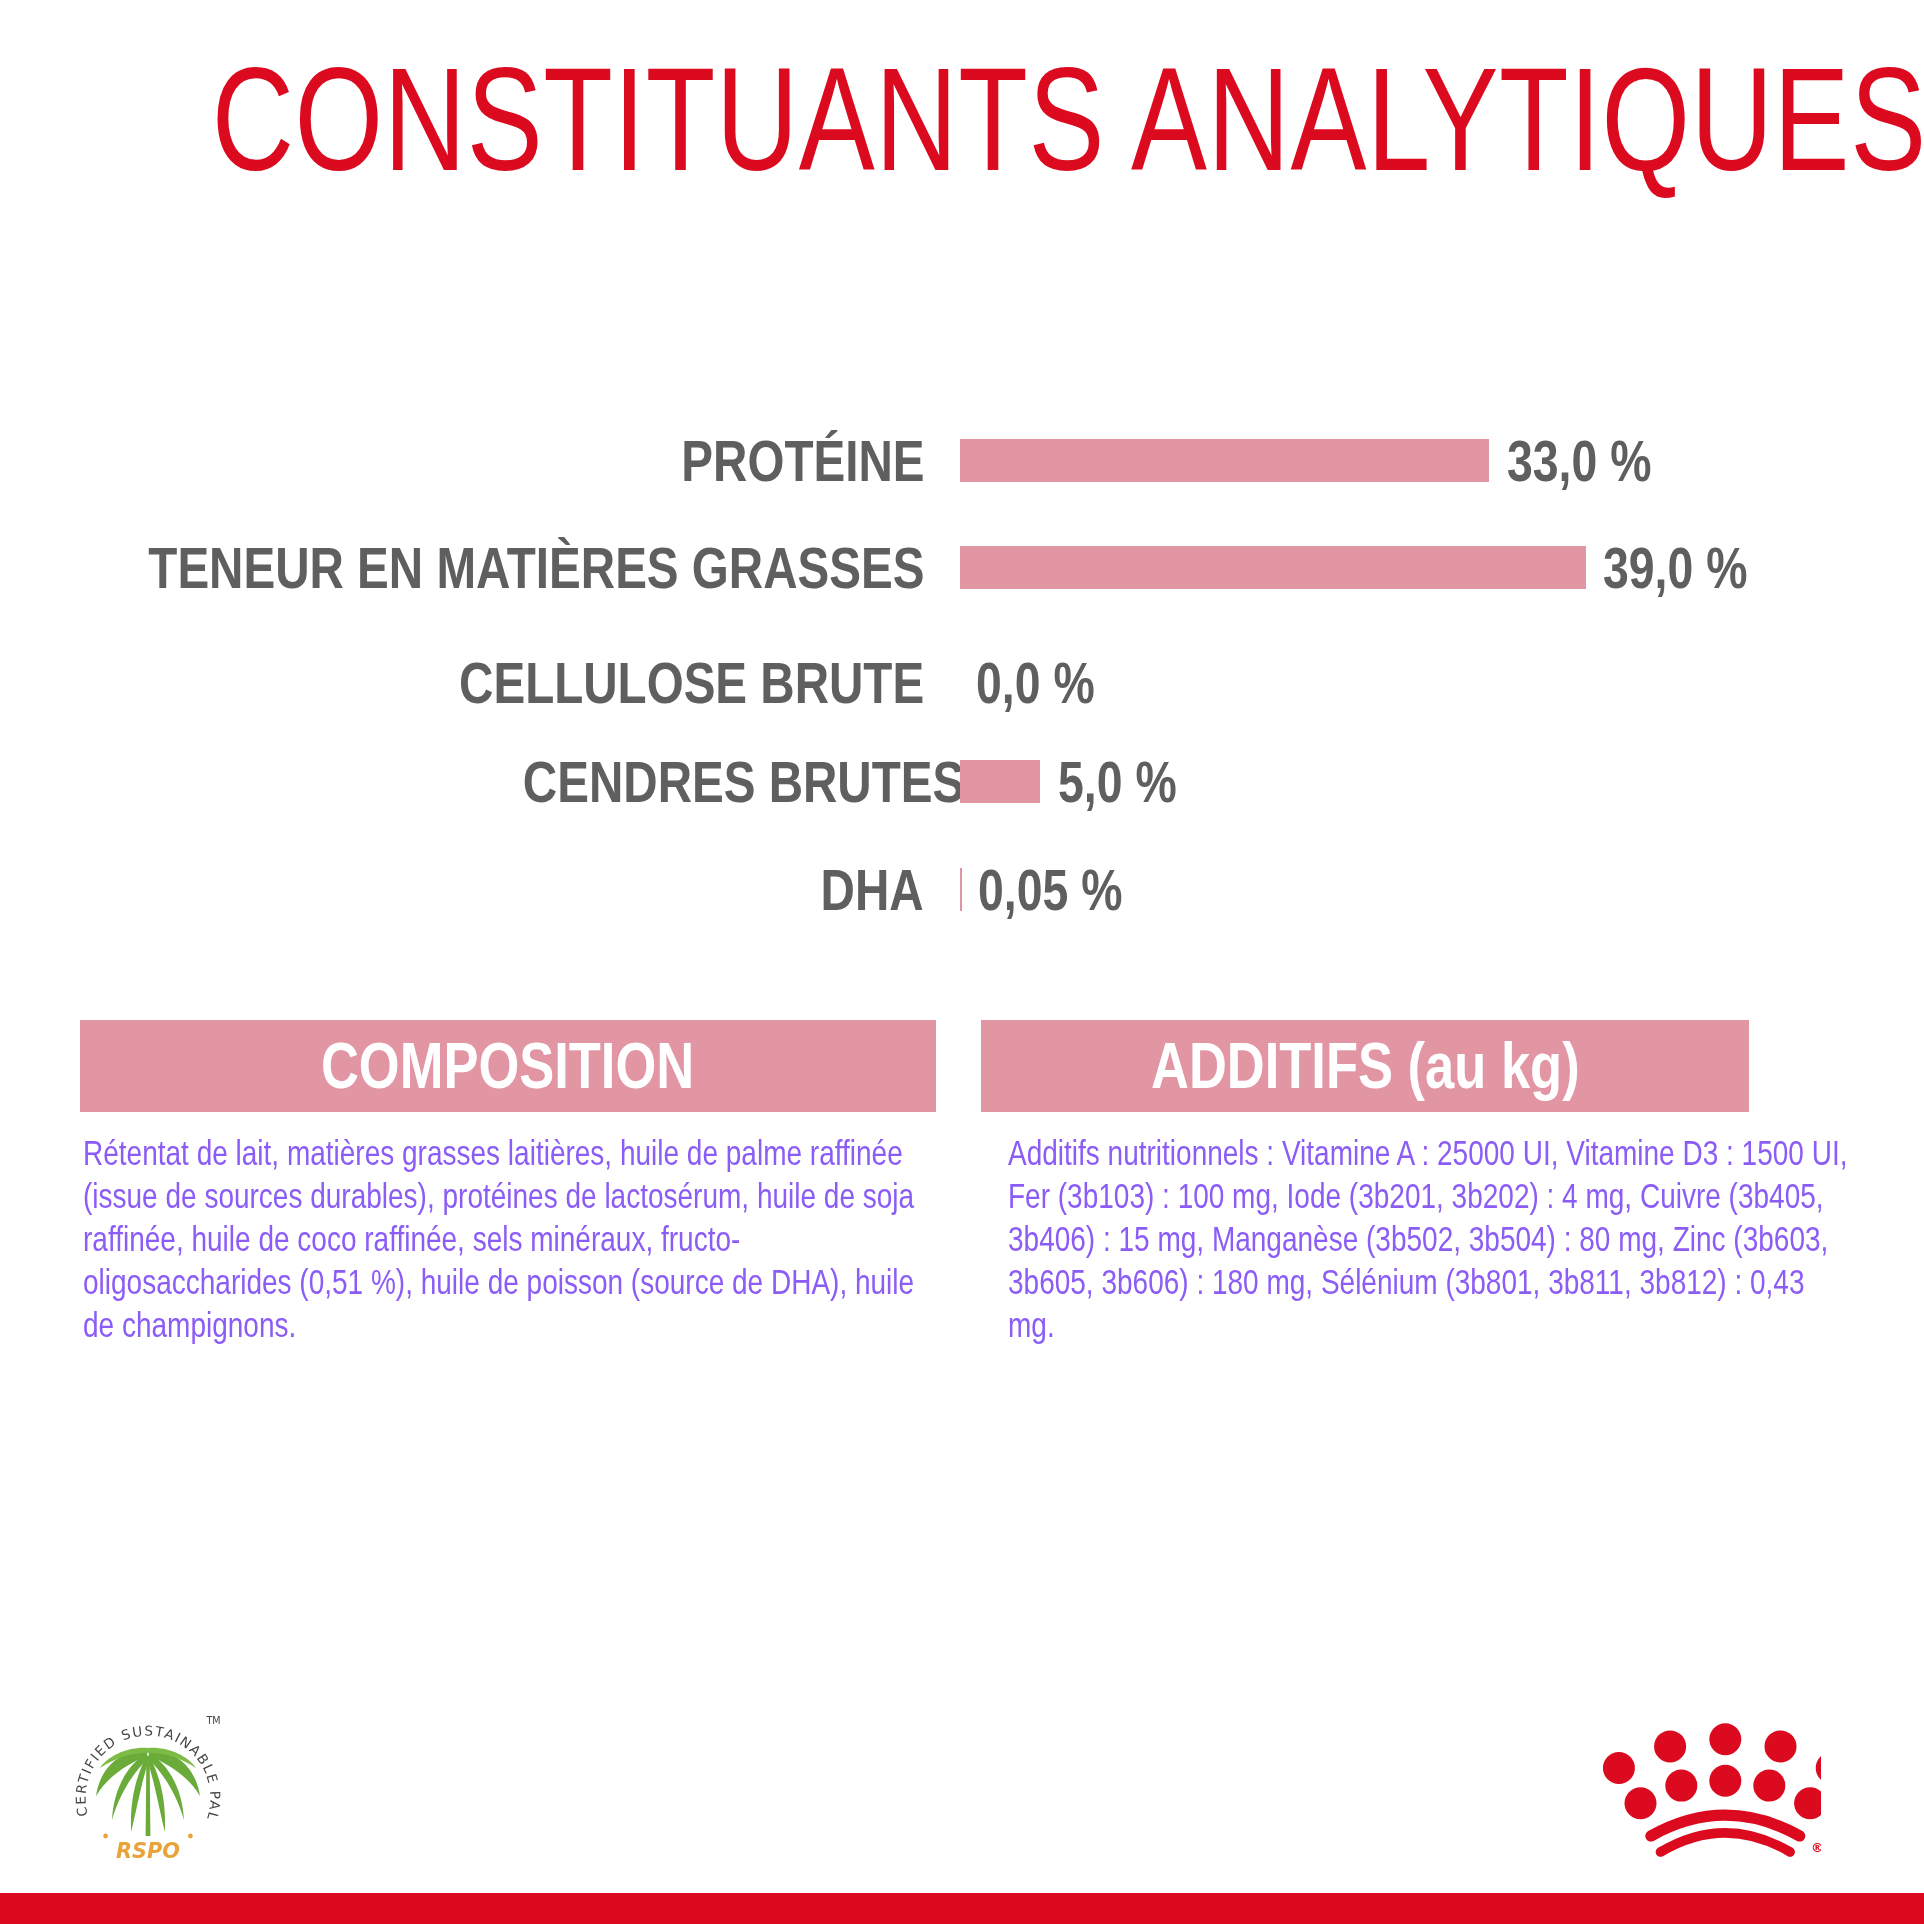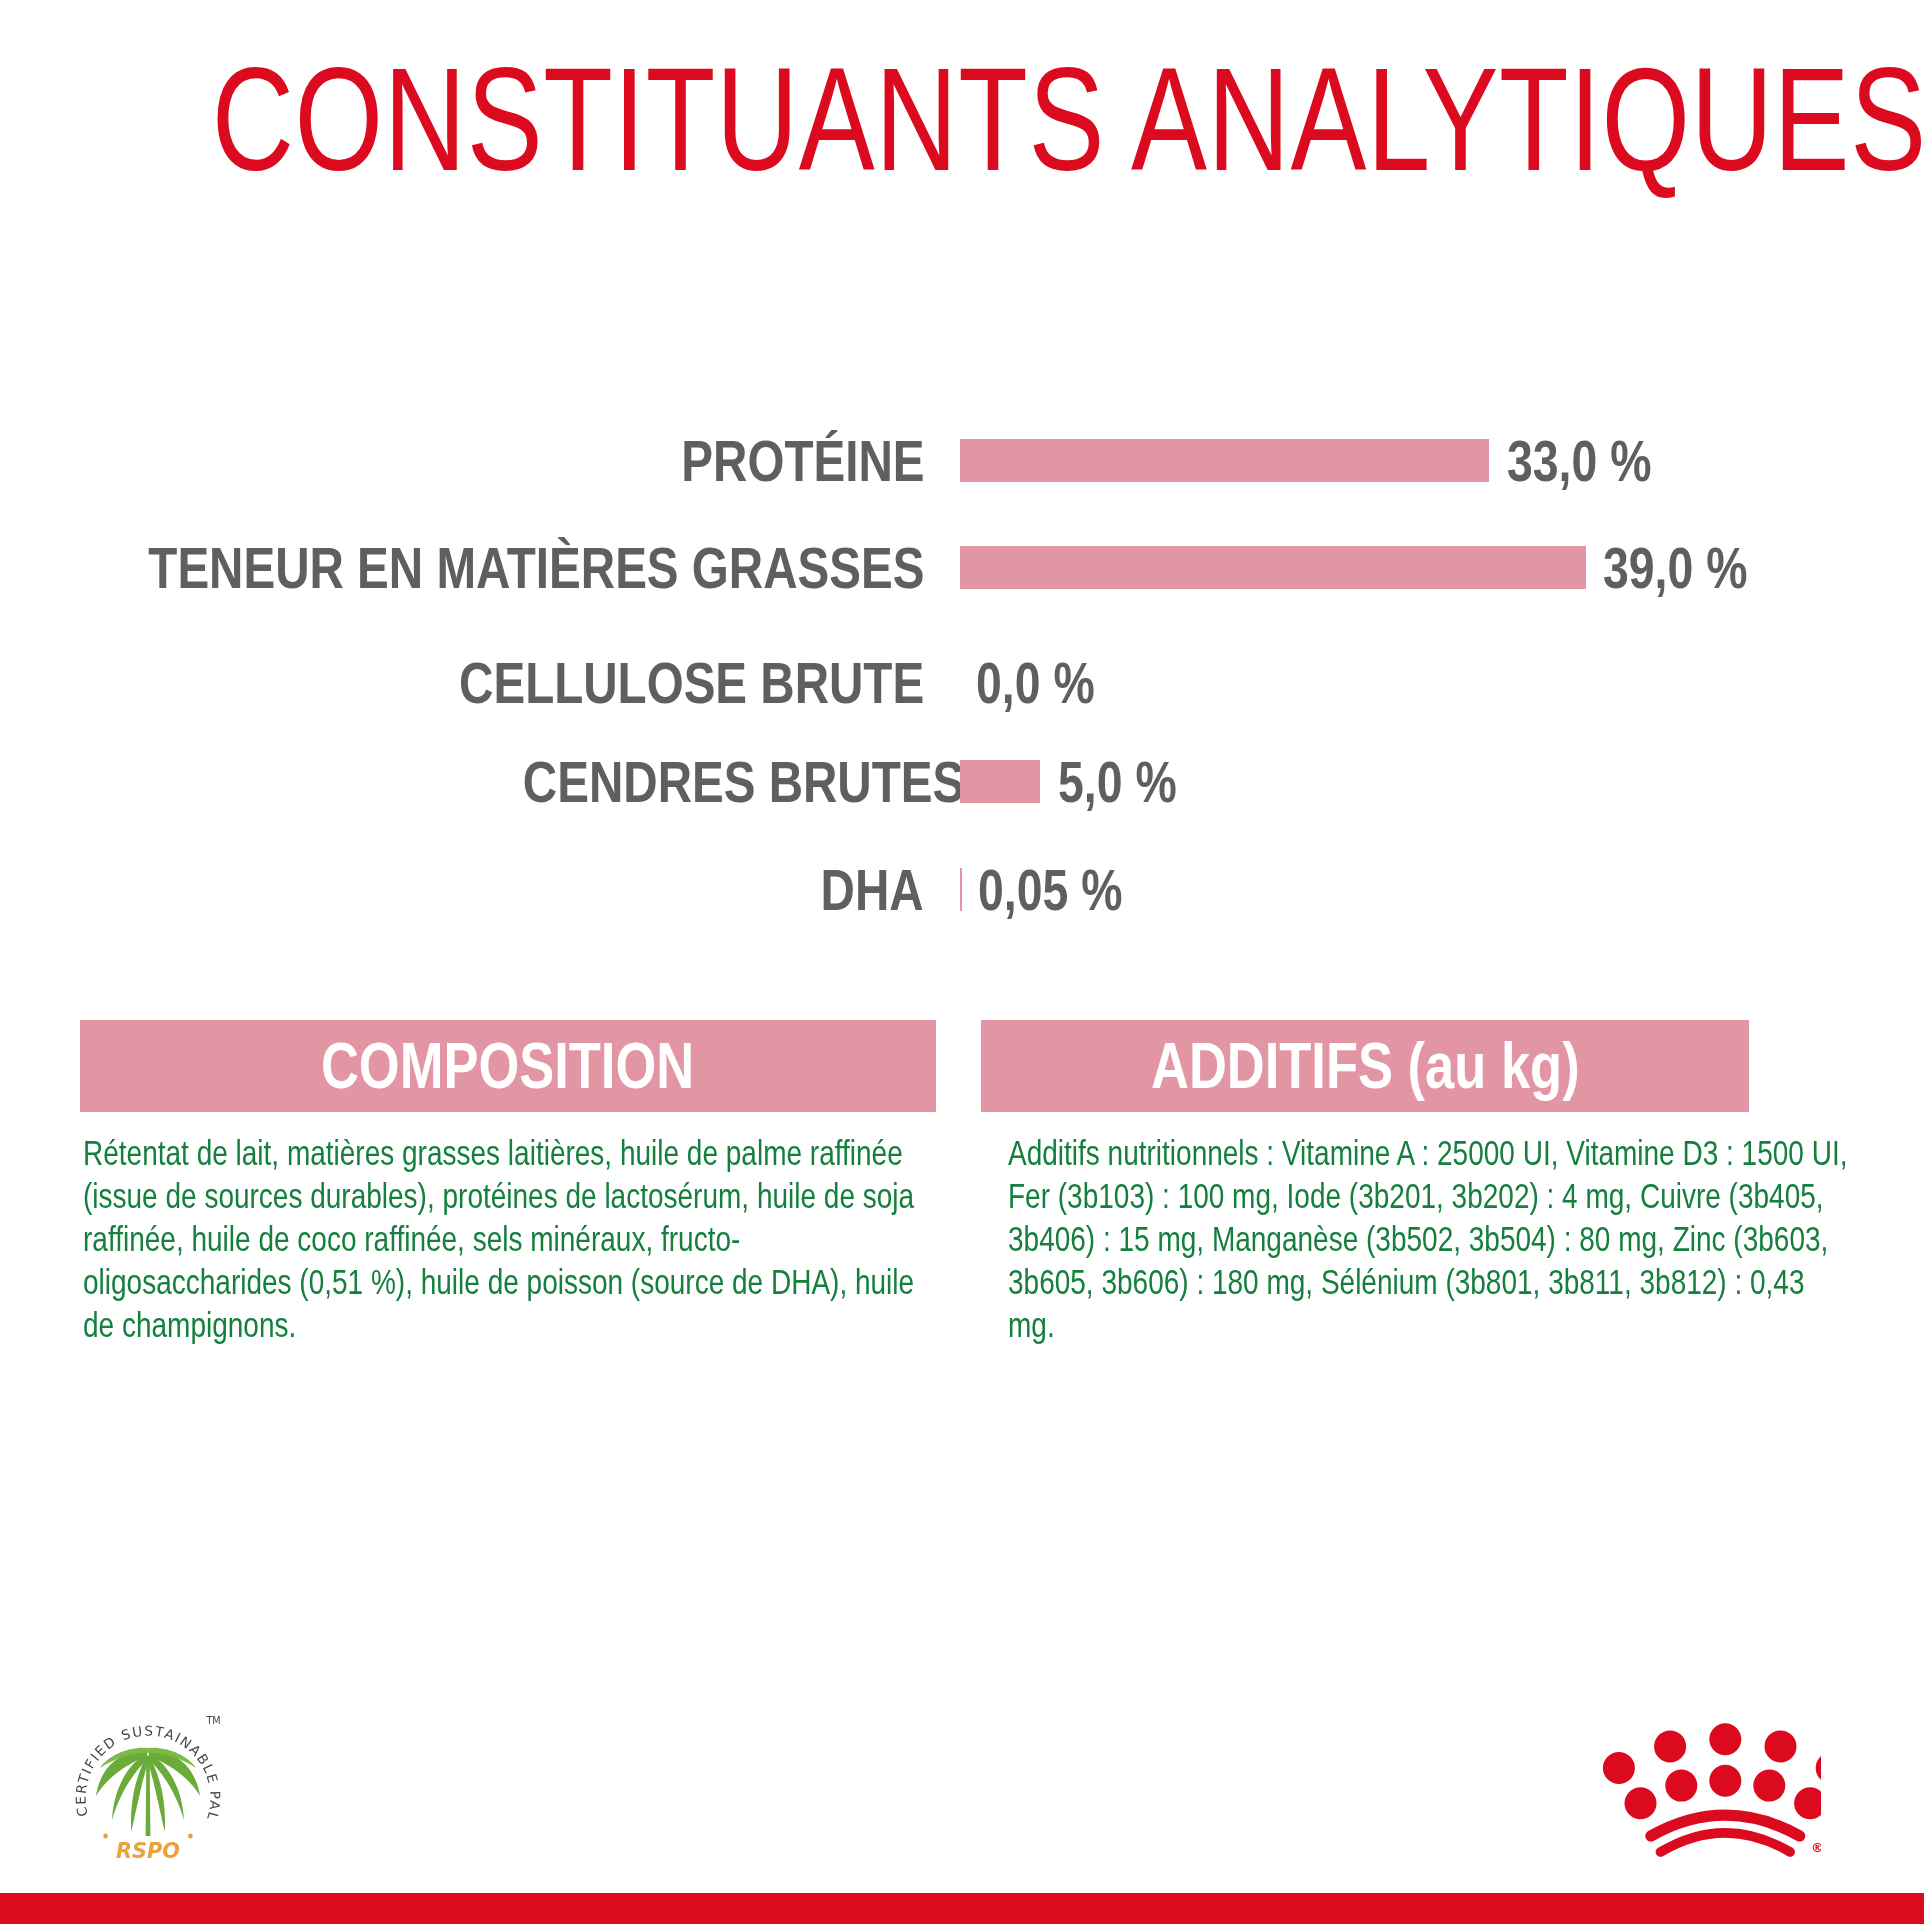--- a/index.html
+++ b/index.html
@@ -86,21 +86,21 @@
       font-size: 64px;
       margin-top: 13px;
     }
     .section-header span {
       display: inline-block;
       transform: scaleX(0.82);
     }
     .section-body {
       position: absolute;
       top: 1131px;
-      color: #15803d;
+      color: #8b5cf6;
       font-size: 35px;
       line-height: 43px;
     }
     .section-body span {
       display: block;
       transform: scaleX(0.80);
       transform-origin: left top;
       width: 125%;
     }
     .rspo-logo {

